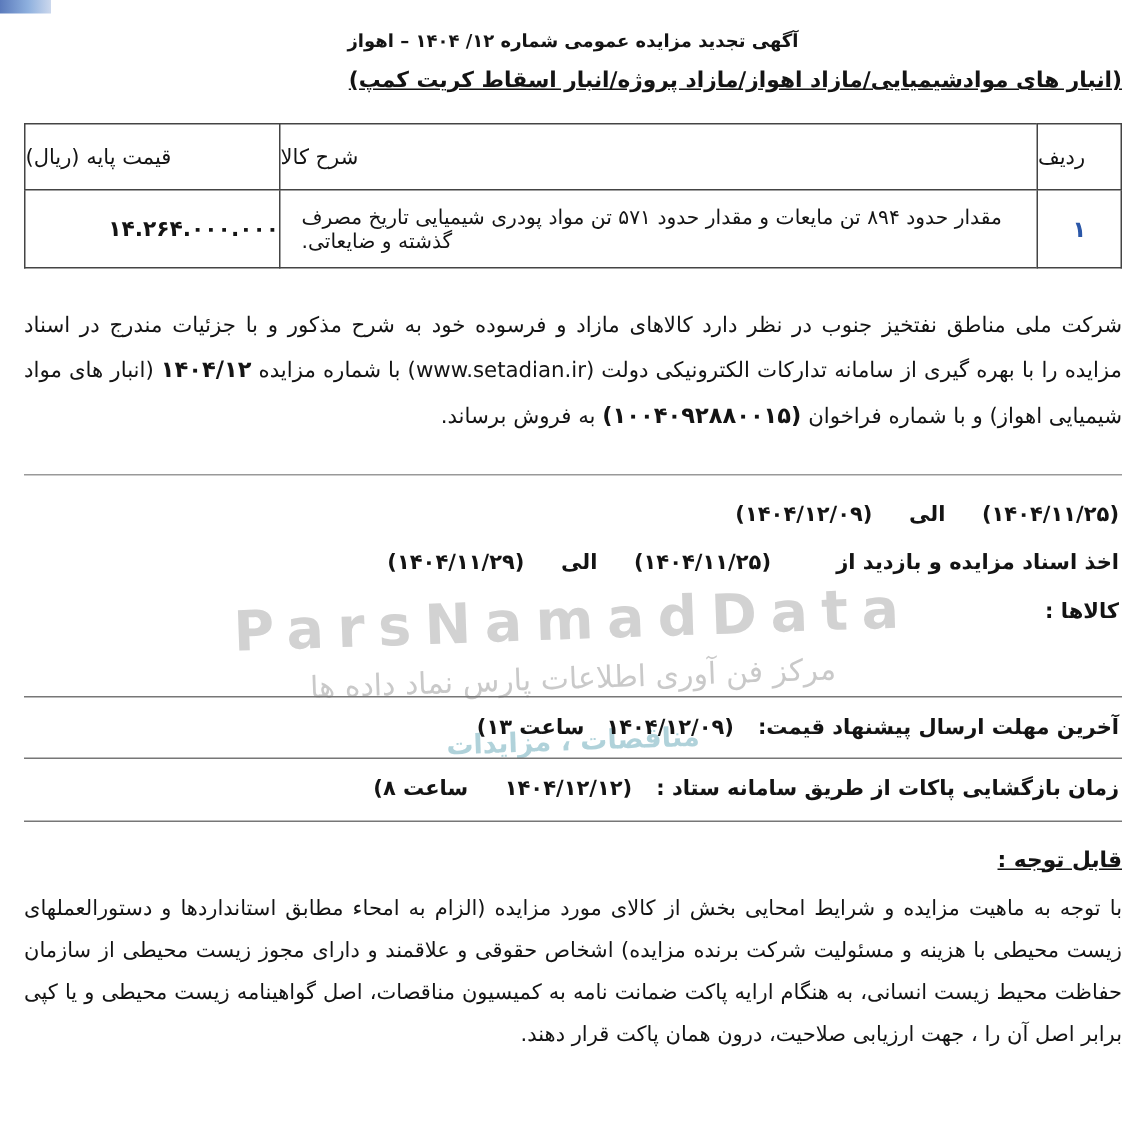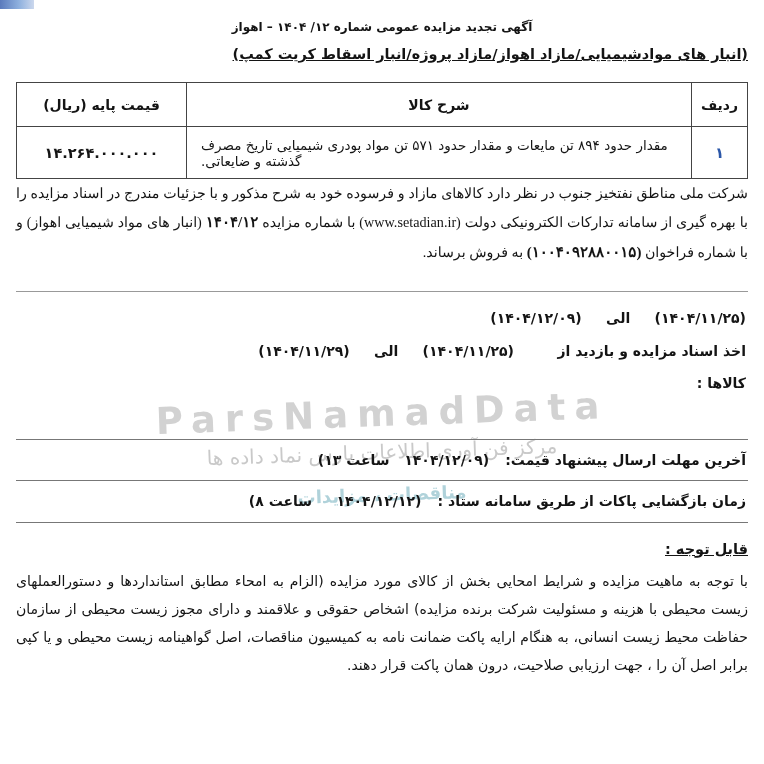--- a/index.html
+++ b/index.html
@@ -24,27 +24,27 @@
     background:linear-gradient(90deg,#3e63b0,#7aa2d8 55%,#c3d1ea); opacity:.85; }
 
   .title    { text-align:center; font-size:12px;   font-weight:bold; margin-top:6px; }
   .subtitle { font-size:14.5px; font-weight:bold; text-decoration:underline; margin-top:12px; }
 
   
   table.items { width:100%; border-collapse:collapse; margin-top:20px; font-size:14px; }
   table.items th, table.items td { border:1px solid #444; }
   th.col-num   { width:56px; }
   th.col-price { width:170px; }
-  table.items th { height:44px; font-weight:bold; text-align:center; }
+  table.items th { height:44px; font-weight:normal; text-align:left; }
   td.cell-num   { height:52px; text-align:center; color:#2b57a8; font-weight:bold; font-size:15px; }
   td.cell-desc  { padding:6px 14px; text-align:left; font-size:13.5px; }
-  td.cell-price { text-align:center; font-weight:bold; font-size:14.5px;margin-left:45px; }
+  td.cell-price { text-align:right; font-weight:bold; font-size:14.5px;margin-left:45px; }
 
   
-  .intro { font-size:14.2px; line-height:2.0; text-align:justify;font-family:Liberation Serif, serif; }
+  .intro { margin-top:24px; font-size:14.2px; line-height:2.0; text-align:justify; }
   .intro b { font-size:15px; }
 
   
   .schedule { margin-top:24px; border-top:1px solid #999; font-size:14px; }
   .sched-group { padding:10px 2px 40px; border-bottom:1px solid #777; line-height:2.3; }
   .sched-row { display:grid; grid-template-columns:232px 1fr; }
   .sched-row .lbl, .sched-row .val { font-weight:bold; }
   .sched-single { display:flex; gap:16px; padding:9px 2px; border-bottom:1px solid #777; font-weight:bold; line-height:1.6; }
 
   

